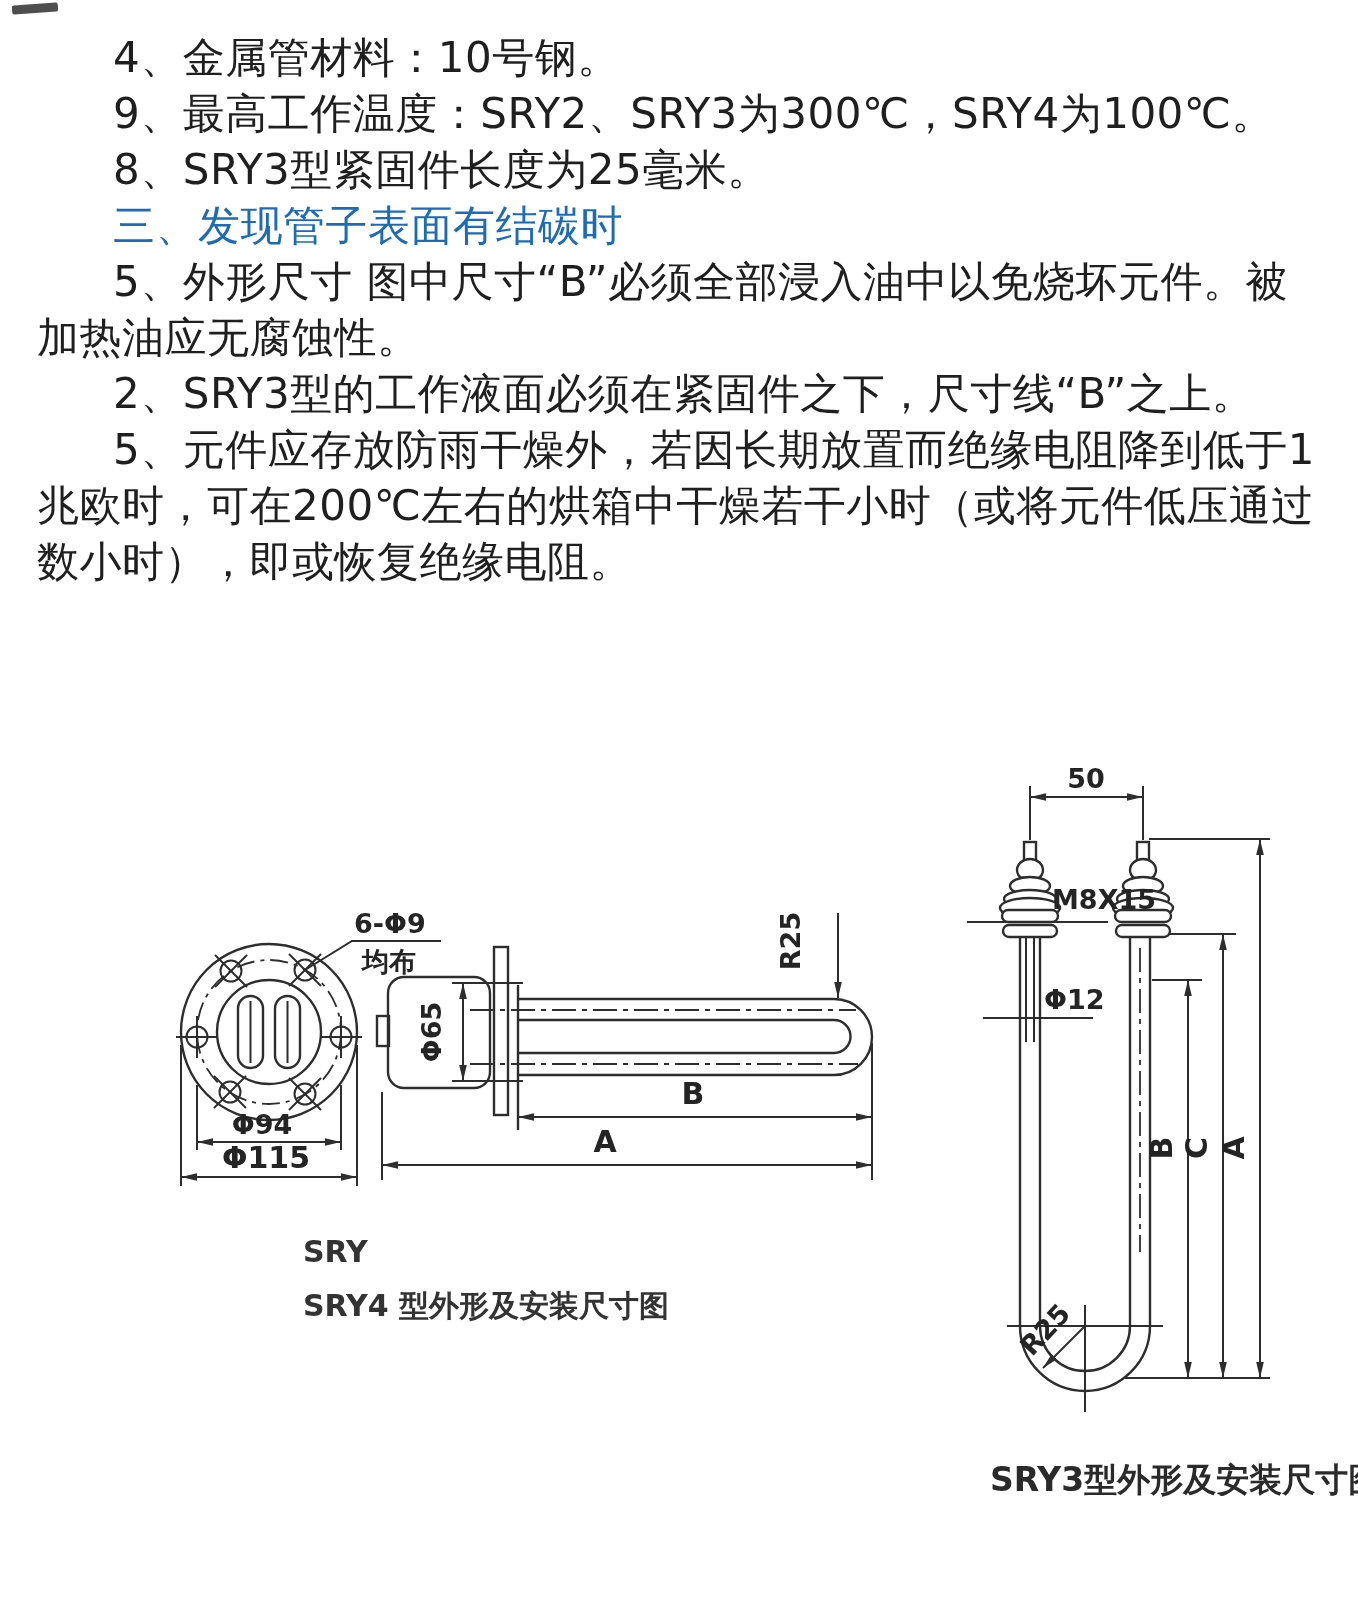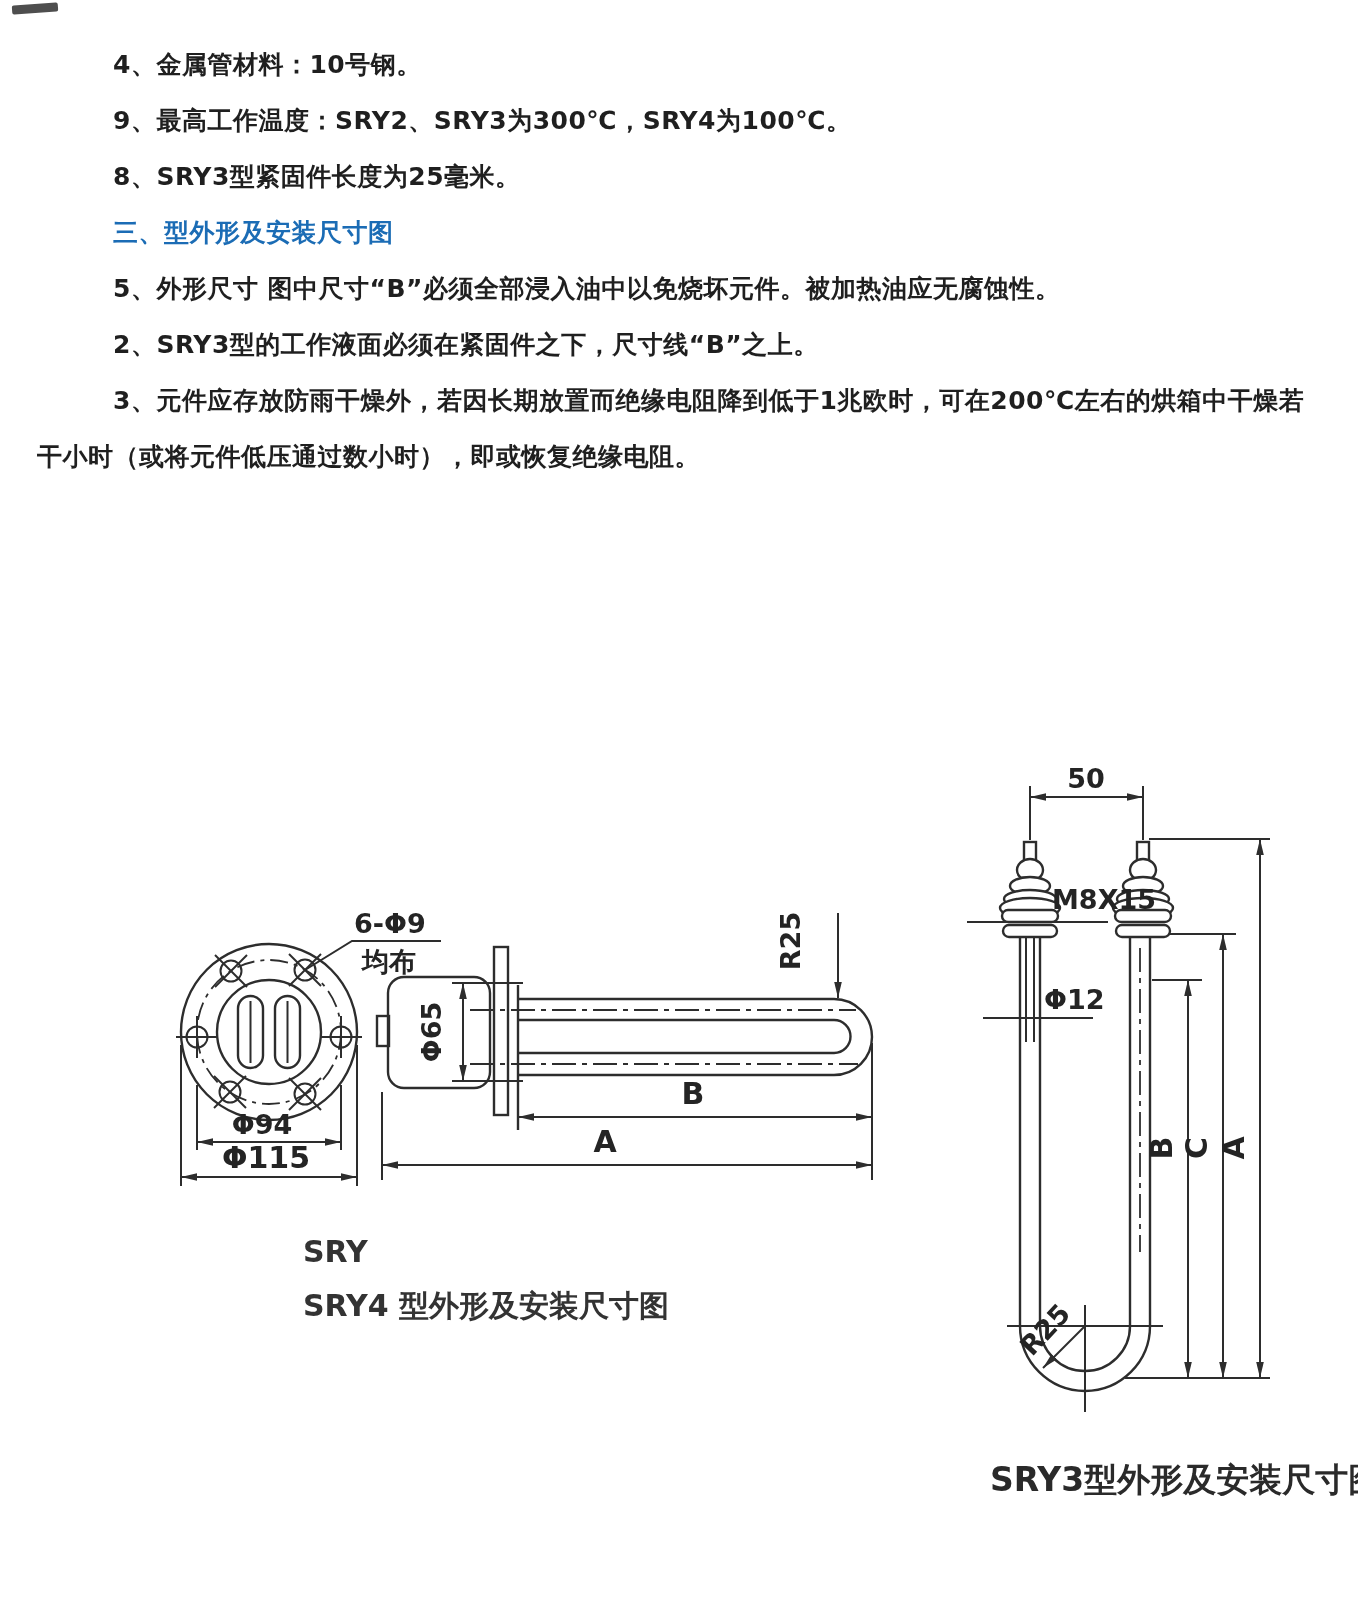--- a/index.html
+++ b/index.html
@@ -8,23 +8,23 @@
     width:1358px;height:1600px;
     background:#ffffff;
     overflow:hidden;
     font-family:"DejaVu Sans","Liberation Sans",sans-serif;
   }
   .scan-artifact{
     position:absolute;left:12px;top:4px;width:46px;height:9px;
     background:#2f2f2f;transform:rotate(-4deg);border-radius:2px;opacity:.85;
   }
   .textblock{
-    position:absolute;left:37px;top:37px;width:1286px;
+    position:absolute;left:37px;top:30px;width:1286px;
     color:#1f1f1f;
-    font-size:25px;font-weight:bold;
+    font-size:42px;font-weight:normal;
     line-height:56px;letter-spacing:.5px;
   }
   .textblock p{margin:0;text-indent:76px;}
   .textblock p.heading{color:#1b6cb5;}
   svg.diagrams{position:absolute;left:0;top:0;}
   svg .ln{stroke:#2d2d2d;stroke-width:2.4;fill:none;}
   svg .thin{stroke:#2d2d2d;stroke-width:2;fill:none;}
   svg .cl{stroke:#2d2d2d;stroke-width:1.8;fill:none;stroke-dasharray:24 6 5 6;}
   svg .bc{stroke:#2d2d2d;stroke-width:1.8;fill:none;stroke-dasharray:18 6 4 6;}
   svg .wh{fill:#ffffff;}
@@ -37,24 +37,24 @@
 </head>
 <body>
 
 <div class="page">
   <div class="scan-artifact"></div>
 
   <div class="textblock">
     <p>4、金属管材料：10号钢。</p>
     <p>9、最高工作温度：SRY2、SRY3为300℃，SRY4为100℃。</p>
     <p>8、SRY3型紧固件长度为25毫米。</p>
-    <p class="heading">三、型外形及安装尺寸图</p>
+    <p class="heading">三、发现管子表面有结碳时</p>
     <p>5、外形尺寸 图中尺寸“B”必须全部浸入油中以免烧坏元件。被加热油应无腐蚀性。</p>
     <p>2、SRY3型的工作液面必须在紧固件之下，尺寸线“B”之上。</p>
-    <p>3、元件应存放防雨干燥外，若因长期放置而绝缘电阻降到低于1兆欧时，可在200℃左右的烘箱中干燥若干小时（或将元件低压通过数小时），即或恢复绝缘电阻。</p>
+    <p>5、元件应存放防雨干燥外，若因长期放置而绝缘电阻降到低于1兆欧时，可在200℃左右的烘箱中干燥若干小时（或将元件低压通过数小时），即或恢复绝缘电阻。</p>
   </div>
 
   <svg class="diagrams" width="1358" height="1600" viewBox="0 0 1358 1600">
     <defs>
       <marker id="arr" viewBox="0 0 16 10" markerWidth="16" markerHeight="10" refX="16" refY="5" orient="auto-start-reverse" markerUnits="userSpaceOnUse">
         <path d="M16,5 L0,1.2 L0,8.8 Z" fill="#2d2d2d"></path>
       </marker>
     </defs>
 
     <g>

